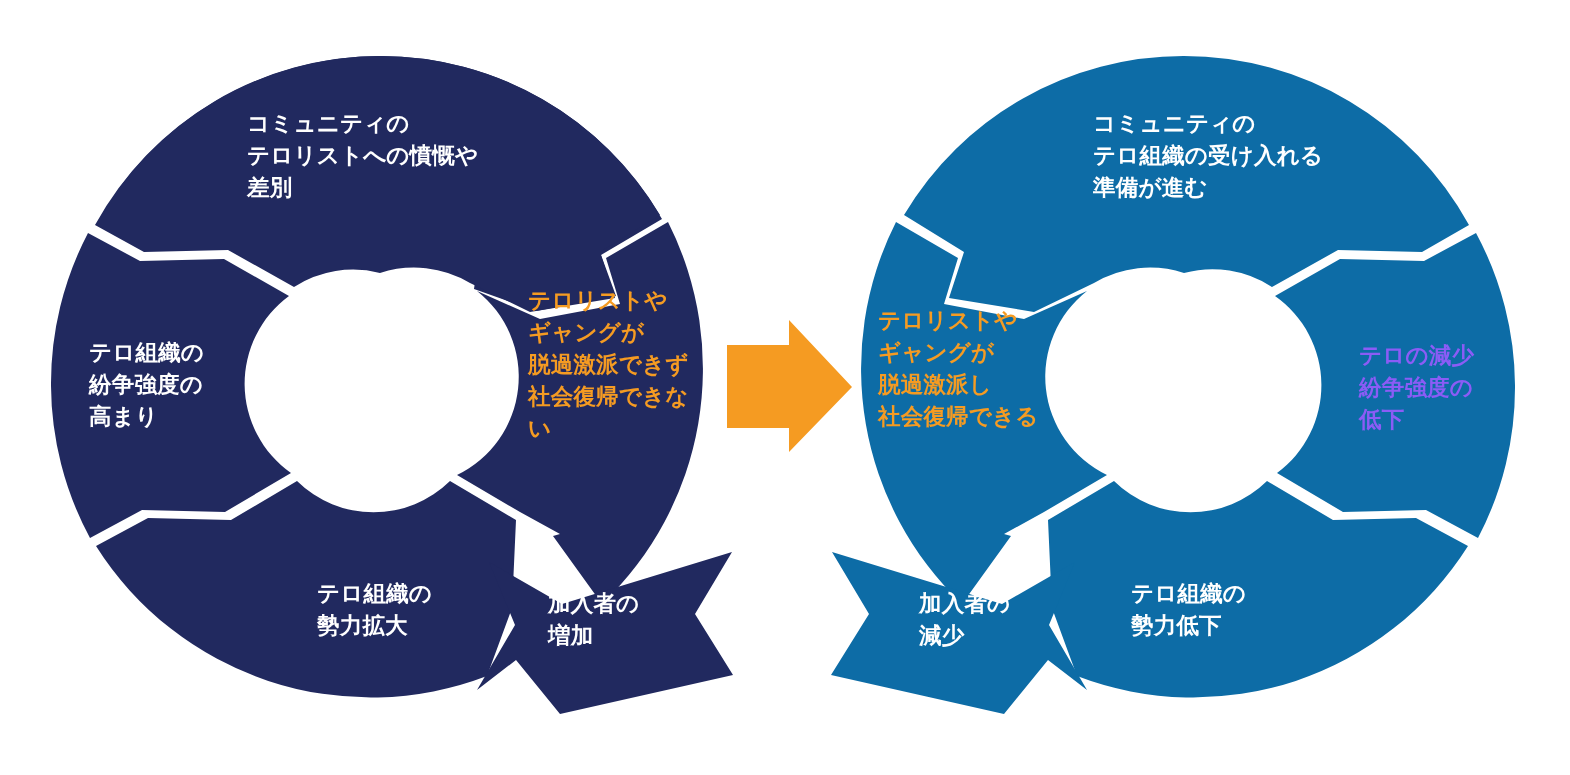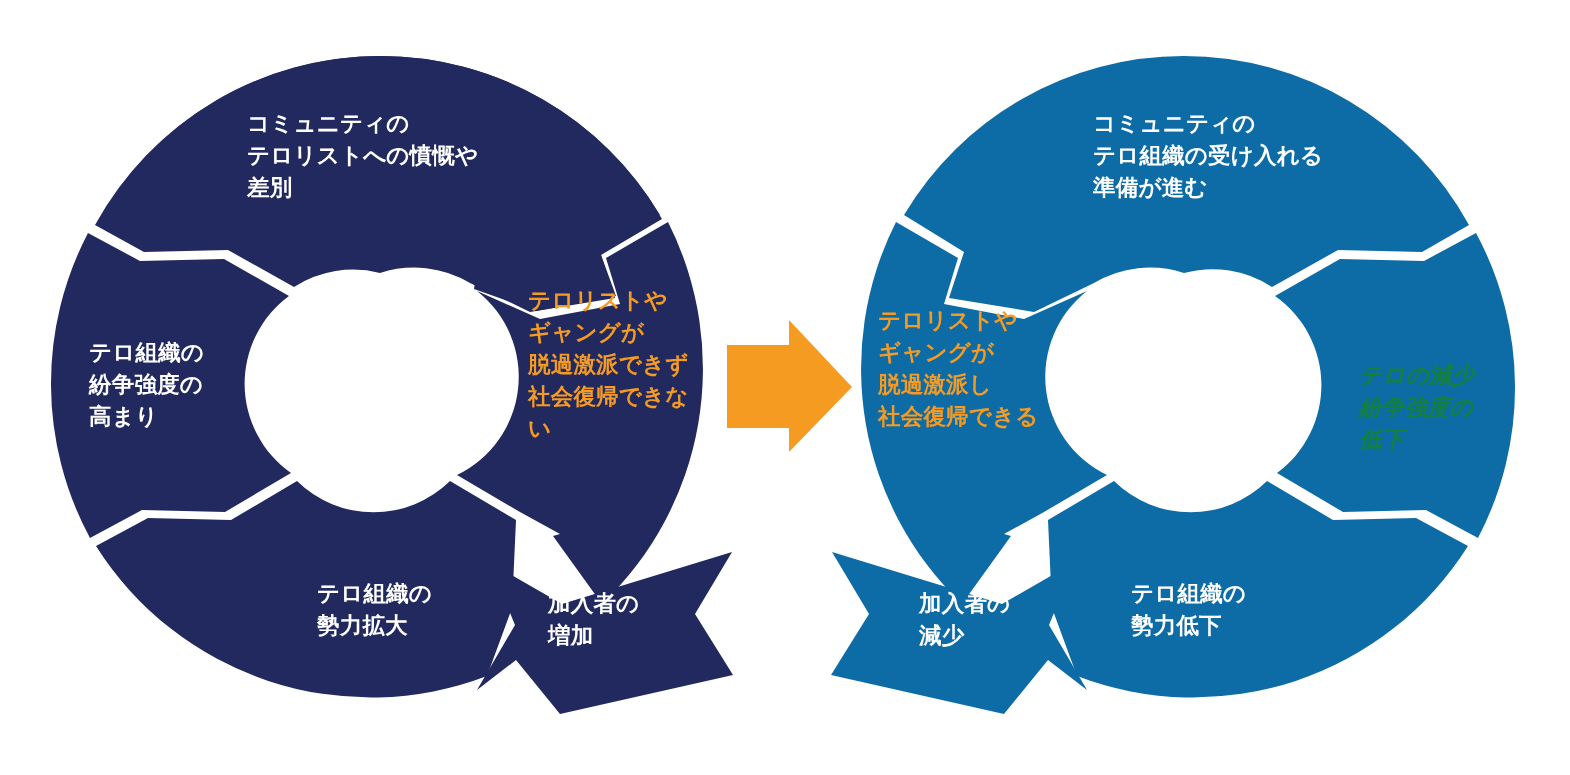--- a/index.html
+++ b/index.html
@@ -184,21 +184,21 @@
            L 869,614
            L 832,552
            L 1002,604 Z"></path>
     </g>
   </svg>
 
   <div class="seg-text t-white" style="left: 1093px; top: 108px; width: 320px; color: rgb(255, 255, 255);">コミュニティの
 テロ組織の受け入れる
 準備が進む</div>
 
-  <div class="seg-text t-white" style="left: 1359px; top: 360px; width: 180px; color: #15803d; font-style: italic;">テロの減少
+  <div class="seg-text t-white" style="left: 1359px; top: 340px; width: 180px; color: #8b5cf6;">テロの減少
 紛争強度の
 低下</div>
 
   <div class="seg-text t-white" style="left: 1131px; top: 578px; width: 200px; color: rgb(255, 255, 255);">テロ組織の
 勢力低下</div>
 
   <div class="seg-text t-white" style="left: 919px; top: 588px; width: 160px; color: rgb(255, 255, 255);">加入者の
 減少</div>
 
   <div class="seg-text t-orange" style="left: 878px; top: 305px; width: 185px; color: rgb(245, 155, 34);">テロリストや

